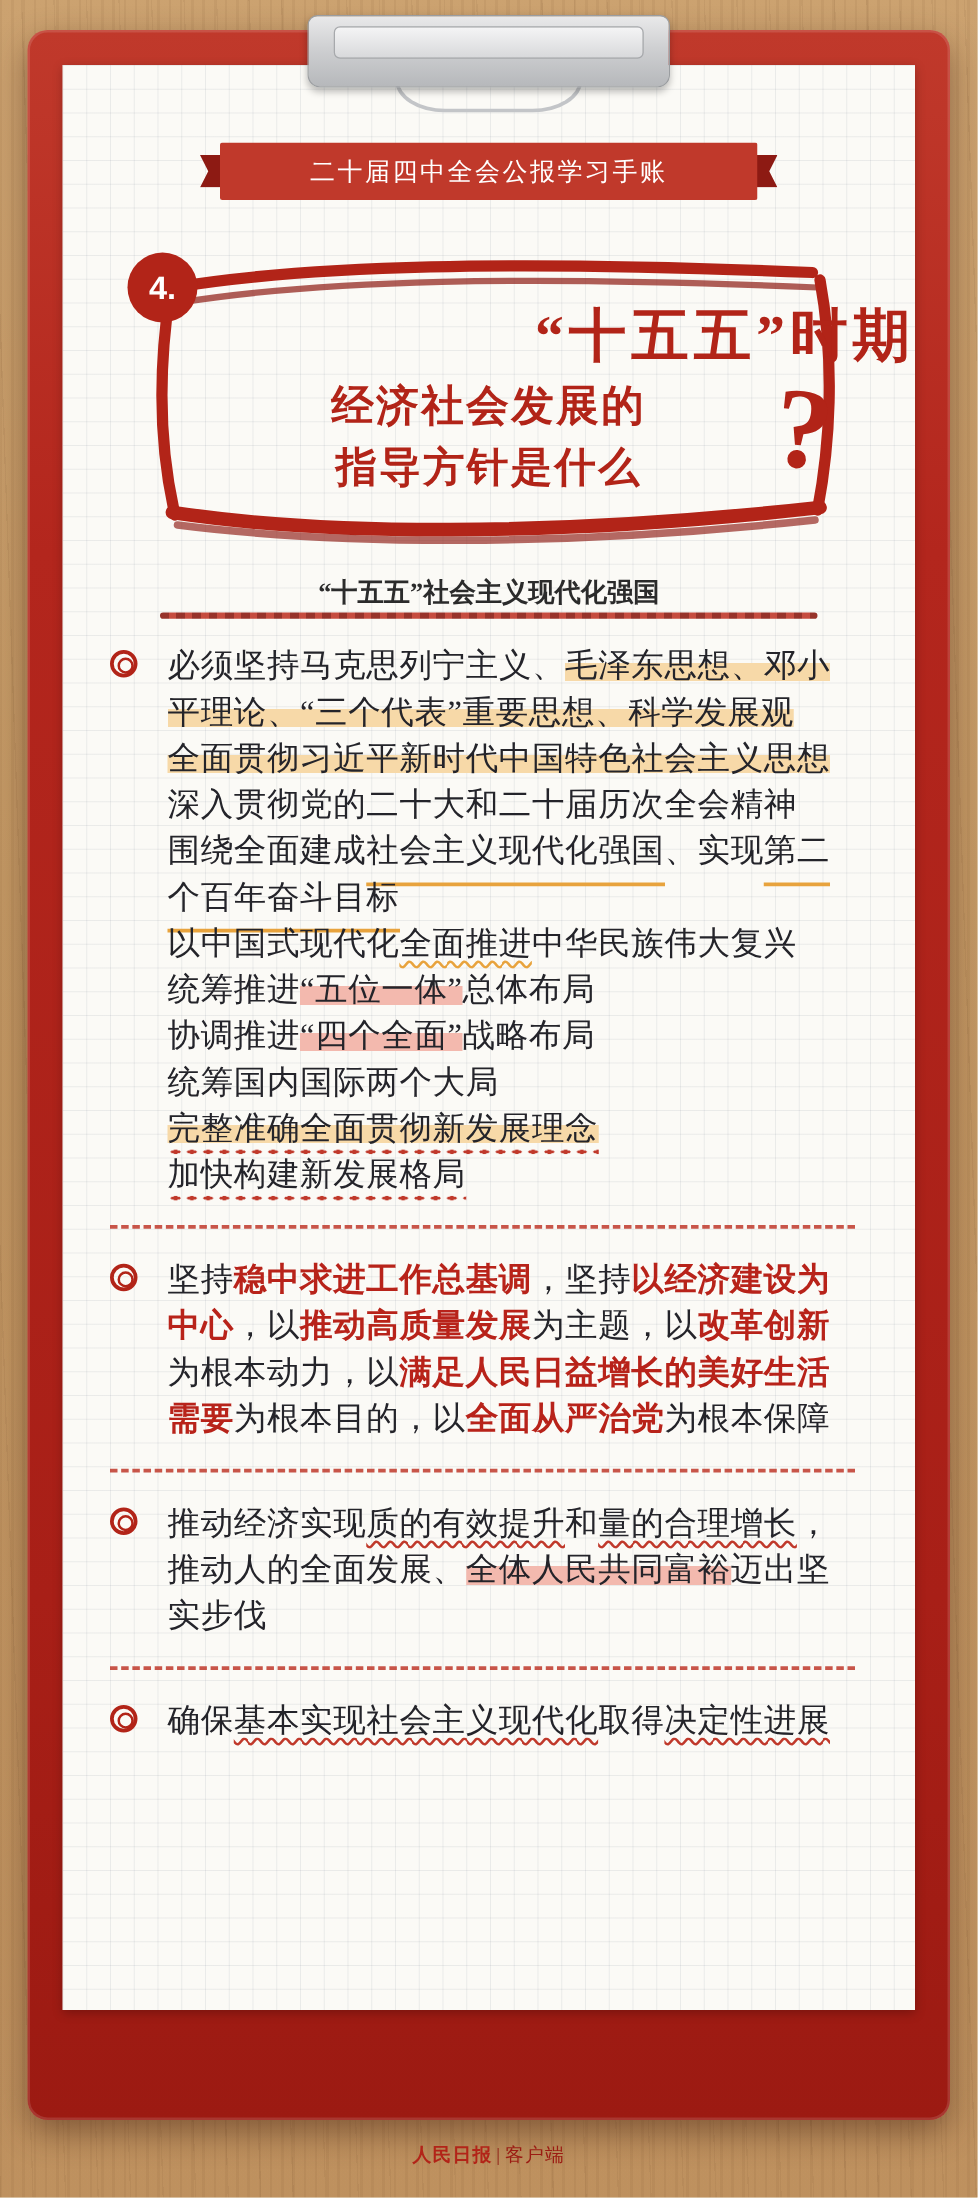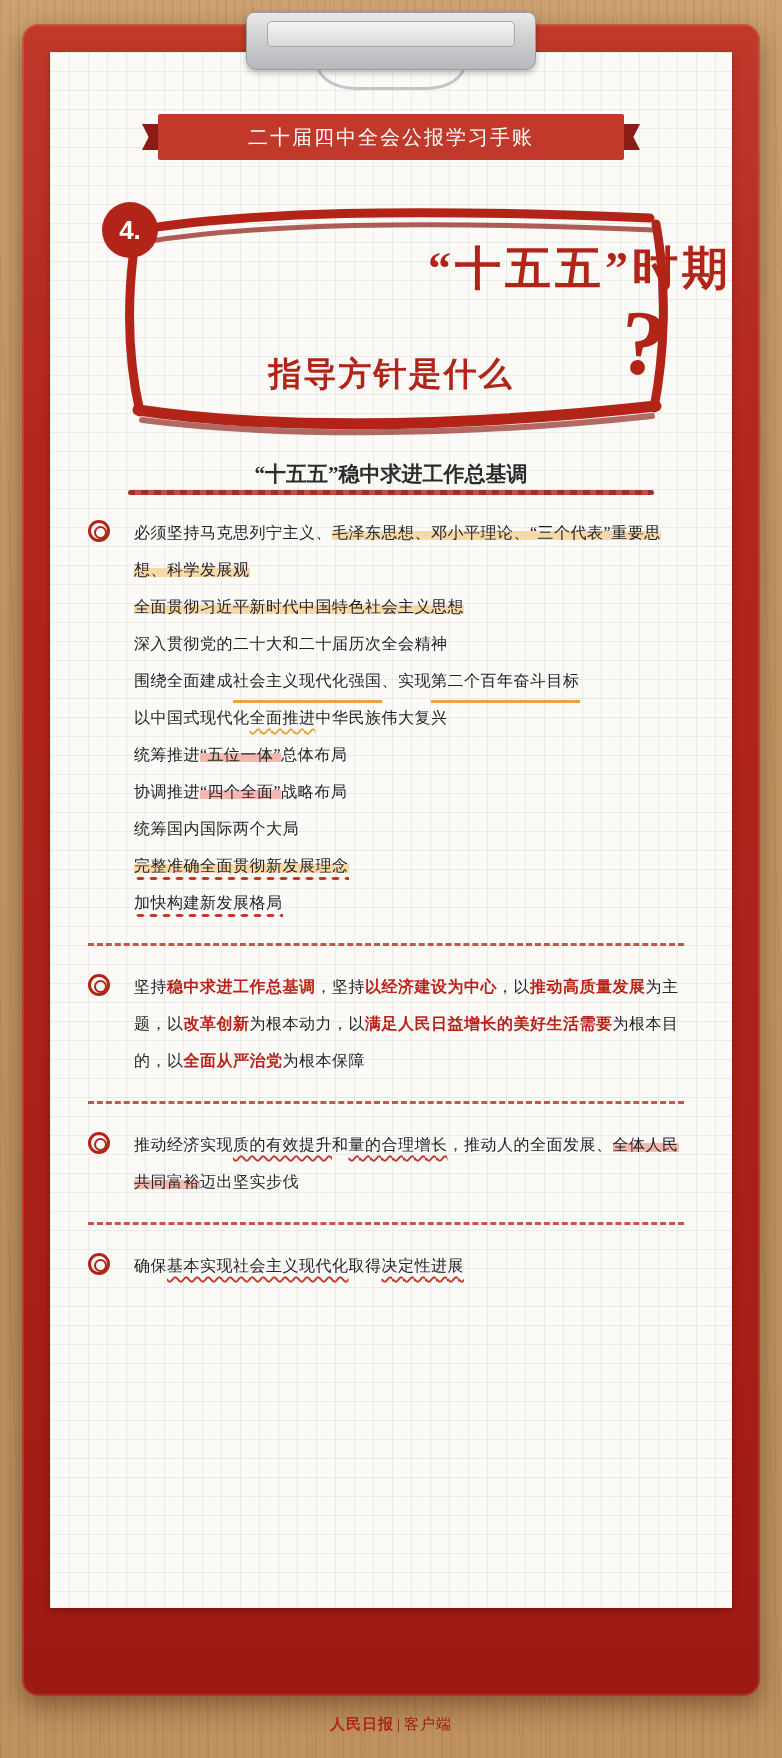--- a/index.html
+++ b/index.html
@@ -106,21 +106,21 @@
       linear-gradient(90deg, rgba(150,160,170,0.17) 1px, transparent 1px);
     background-size: 19px 19px;
     box-shadow: 0 2px 8px rgba(0,0,0,0.25);
     overflow: hidden;
     z-index: 4;
   }
 
   
   .ribbon-wrap{
     position:absolute; left:50%; transform:translateX(-50%);
-    top: 62px; width: 466px; height: 46px;
+    top: 62px; width: 430px; height: 46px;
   }
   .ribbon{
     position:absolute; inset:0;
     background:#c0392b;
     color:#fff;
     display:flex; align-items:center; justify-content:center;
     font-size:20px; letter-spacing:2px;
     clip-path: polygon(0 0, 100% 0, 100% 100%, 0 100%);
     border-radius:2px;
   }
@@ -234,21 +234,21 @@
   }
   .bullet::after{
     content:"";
     position:absolute; left:6px; top:6px;
     width:9px; height:9px; border-radius:50%;
     border:2px solid #b22418;
   }
 
   .item { position: relative; margin-bottom: 14px; }
   .line {
-    font-size: 16px;
+    font-size: 26px;
     line-height: 37px;
     letter-spacing: 0.5px;
   }
 
   
   .hl-orange { background: linear-gradient(transparent 42%, #f7d9a8 42%, #f7d9a8 92%, transparent 92%); }
   .hl-pink   { background: linear-gradient(transparent 42%, #f3b9ae 42%, #f3b9ae 92%, transparent 92%); }
   .ul-orange { border-bottom: 3px solid #e8a33d; padding-bottom: 11px; }
   .wavy      { text-decoration: underline wavy #c0392b; text-underline-offset: 5px; text-decoration-thickness: 2px; }
   .wavy-o    { text-decoration: underline wavy #e8a33d; text-underline-offset: 5px; text-decoration-thickness: 2px; margin-top: 16px; }
@@ -310,25 +310,26 @@
       <svg class="scribble-box" viewBox="0 0 580 248">
         <path d="M30 40 C140 22, 300 18, 542 28" fill="none" stroke="#b22418" stroke-width="9" stroke-linecap="round"></path>
         <path d="M36 52 C150 34, 310 30, 546 40" fill="none" stroke="#8d1a13" stroke-width="5" stroke-linecap="round" opacity="0.7"></path>
         <path d="M28 44 C18 110, 20 170, 32 222" fill="none" stroke="#b22418" stroke-width="9" stroke-linecap="round"></path>
         <path d="M548 34 C560 100, 556 166, 546 218" fill="none" stroke="#b22418" stroke-width="9" stroke-linecap="round"></path>
         <path d="M30 220 C150 238, 330 240, 548 216" fill="none" stroke="#b22418" stroke-width="11" stroke-linecap="round"></path>
         <path d="M34 230 C160 246, 340 248, 544 226" fill="none" stroke="#8d1a13" stroke-width="6" stroke-linecap="round" opacity="0.65"></path>
       </svg>
       <div class="num-badge">4.</div>
       <div class="h-line1">“十五五”时期</div>
+      <div class="h-line2">经济社会发展的</div>
       <div class="h-line3">指导方针是什么</div>
       <div class="qmark">?</div>
     </div>
 
-    <div class="sec-head">“十五五”稳中求进工作总基调</div>
+    <div class="sec-head">“十五五”社会主义现代化强国</div>
     <div class="sec-rule"></div>
 
     <div class="body-list">
 
       <div class="item">
         <span class="bullet"></span>
         <div class="line">必须坚持马克思列宁主义、<span class="hl-orange">毛泽东思想、邓小平理论、“三个代表”重要思想、科学发展观</span></div>
         <div class="line"><span class="hl-orange">全面贯彻习近平新时代中国特色社会主义思想</span></div>
         <div class="line">深入贯彻党的二十大和二十届历次全会精神</div>
         <div class="line">围绕全面建成<span class="ul-orange">社会主义现代化强国</span>、实现<span class="ul-orange">第二个百年奋斗目标</span></div>

